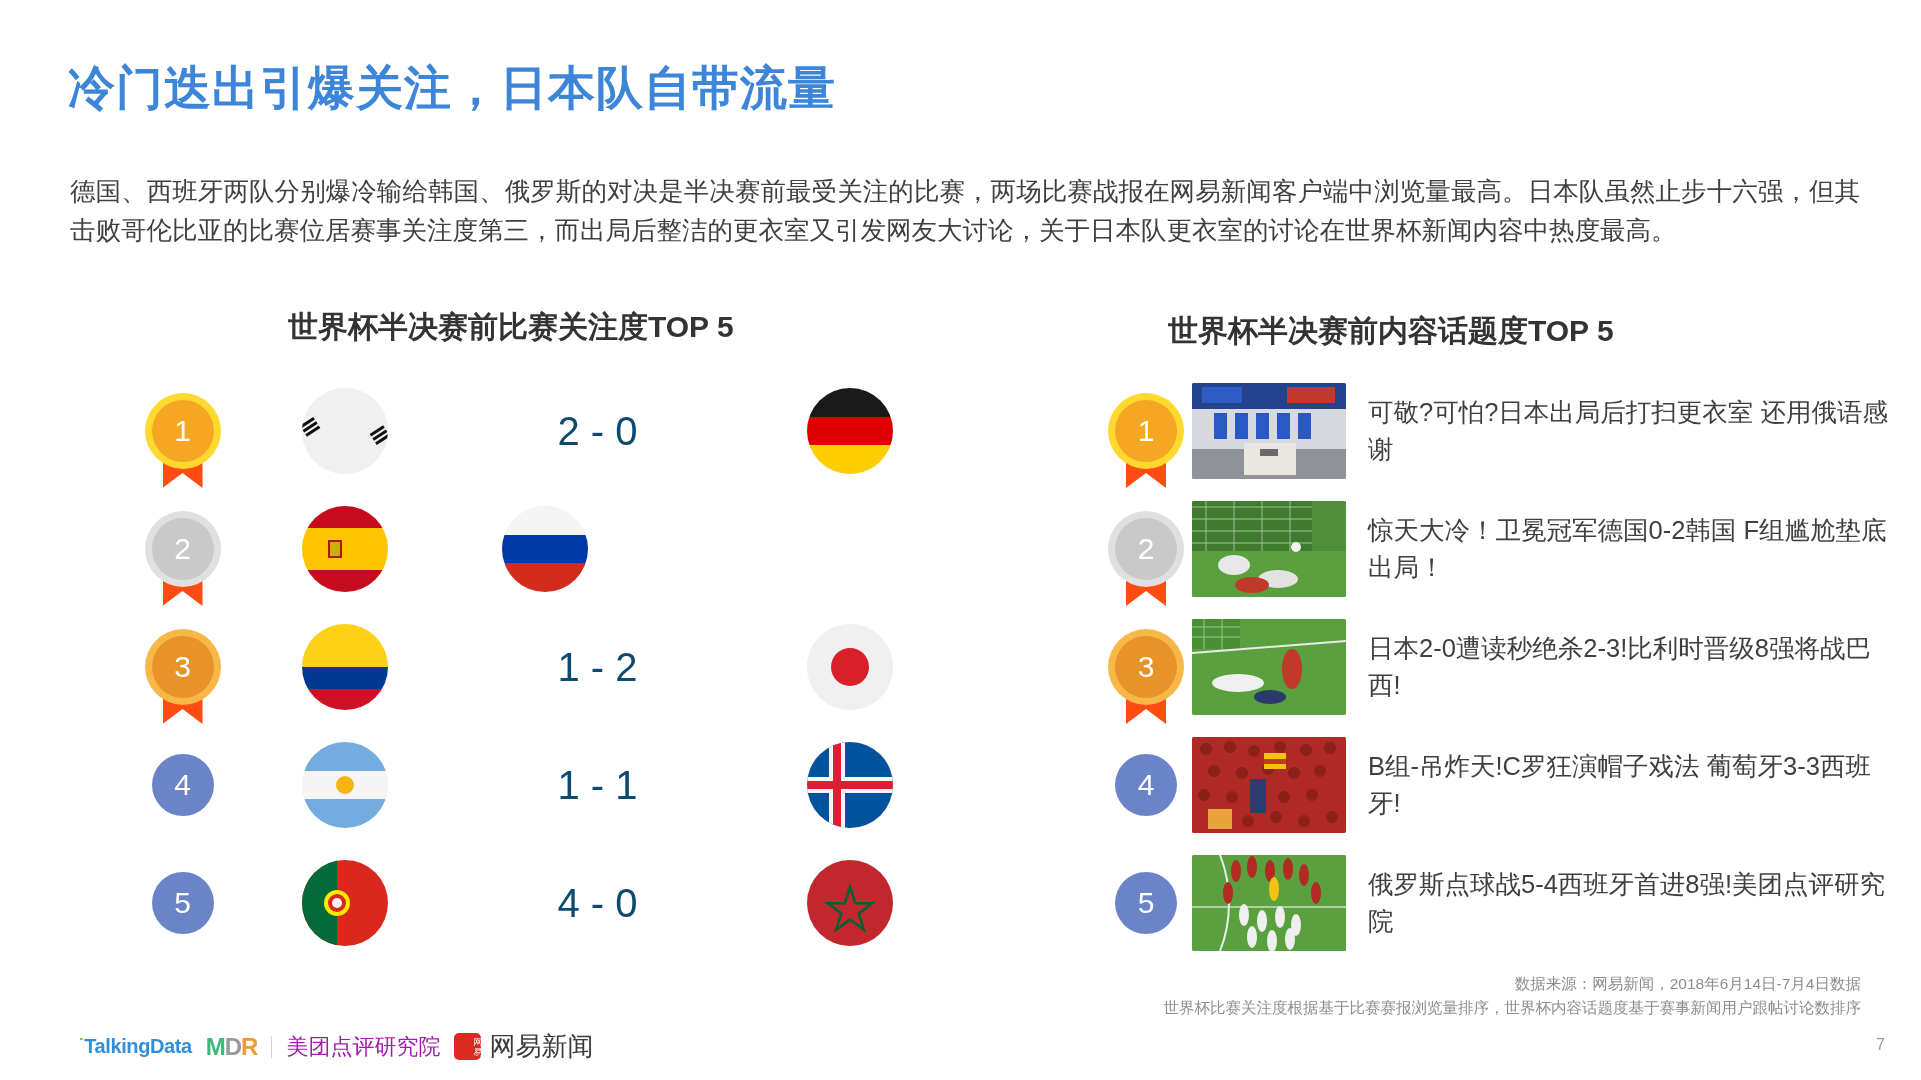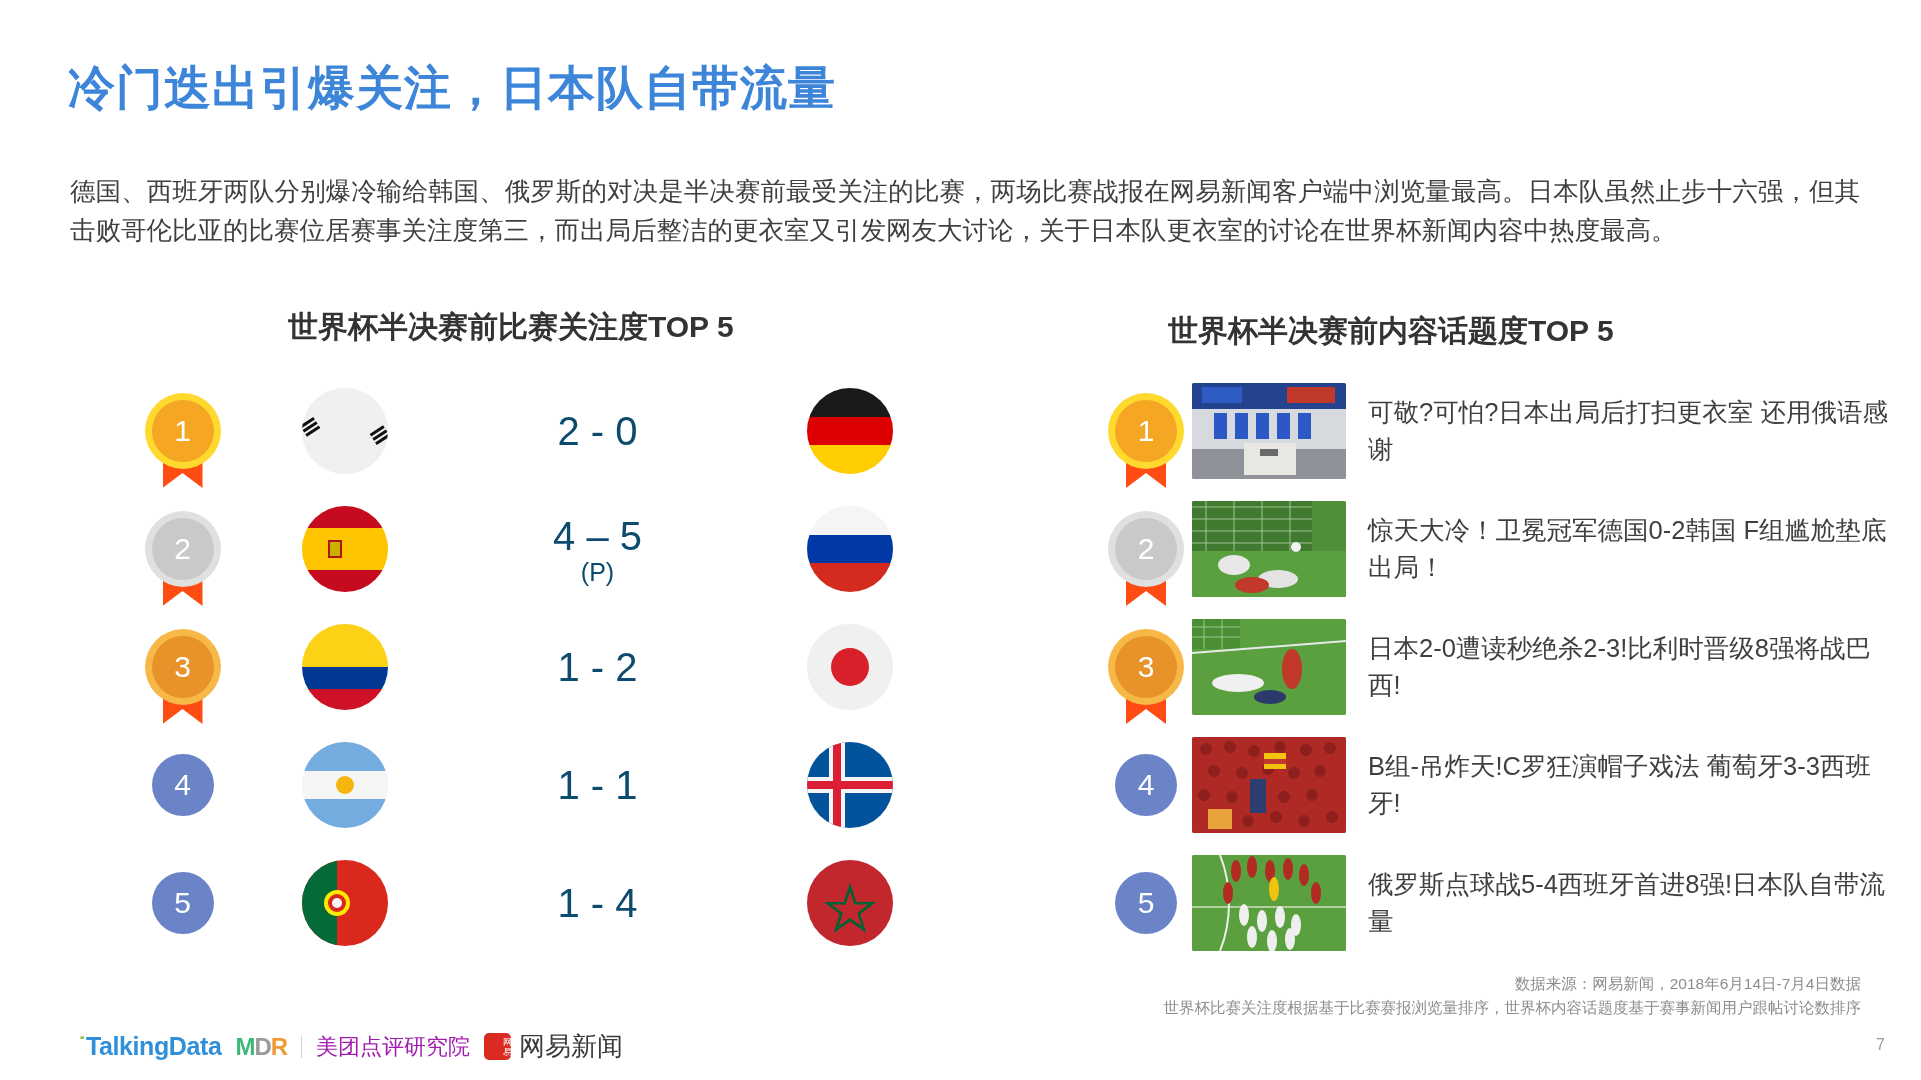--- a/index.html
+++ b/index.html
@@ -155,21 +155,21 @@
     color: #9a9a9a;
   }
   #footer-logos {
     position: absolute;
     left: 78px; top: 1029px;
     display: flex;
     align-items: center;
     gap: 14px;
   }
   #logo-talkingdata {
-    font-size: 25px; font-weight: bold; color: #2f8fd8; letter-spacing: -0.4px;
+    font-size: 20px; font-weight: bold; color: #2f8fd8; letter-spacing: -0.4px;
   }
   #logo-talkingdata .td-dot { color: #8ac43f; }
   .logo-divider { width: 1px; height: 22px; background: #d5d5d5; }
   #logo-mdr { font-size: 24px; font-weight: bold; letter-spacing: -1px; }
   #logo-mdr .m { color: #3cb878; }
   #logo-mdr .d { color: #9a9a9a; }
   #logo-mdr .r { color: #f09a37; }
   #logo-meituan { font-size: 22px; color: #a21caf; }
   #netease-wrap { display: flex; align-items: center; gap: 8px; }
   #netease-mark {
@@ -243,24 +243,20 @@
         <div class="flag">
           <svg viewBox="0 0 86 86">
               <rect width="86" height="22" fill="#c60b1e"></rect>
               <rect y="22" width="86" height="42" fill="#ffc400"></rect>
               <rect y="64" width="86" height="22" fill="#c60b1e"></rect>
             <rect x="26" y="34" width="14" height="18" fill="#ad1519"></rect>
               <rect x="28" y="36" width="10" height="14" fill="#c8b100"></rect>
             </svg>
         </div>
       </div>
-      <div class="score-cell">
-        <span>4 – 5</span>
-        <span class="score-sub">(P)</span>
-      </div>
       <div class="flag-cell">
         <div class="flag">
           <svg viewBox="0 0 86 86">
               <rect width="86" height="29" fill="#f5f5f5"></rect>
               <rect y="29" width="86" height="28" fill="#0039a6"></rect>
               <rect y="57" width="86" height="29" fill="#d52b1e"></rect>
             </svg>
         </div>
       </div>
     </div>
@@ -333,21 +329,21 @@
           <svg viewBox="0 0 86 86">
               <rect width="86" height="86" fill="#da291c"></rect>
               <rect width="35" height="86" fill="#046a38"></rect>
             <circle cx="35" cy="43" r="13" fill="#ffe900"></circle>
               <circle cx="35" cy="43" r="9" fill="#da291c"></circle>
               <circle cx="35" cy="43" r="5" fill="#f5f5f5"></circle>
             </svg>
         </div>
       </div>
       <div class="score-cell">
-        <span>1 - 4</span>
+        <span>4 - 0</span>
       </div>
       <div class="flag-cell">
         <div class="flag">
           <svg viewBox="0 0 86 86">
               <rect width="86" height="86" fill="#c1272d"></rect>
             <path d="M43 27l5.3 16.2h17L51.7 53.4l5.2 16.2L43 59.6 29.1 69.6l5.2-16.2-13.6-10.2h17z" fill="none" stroke="#006233" stroke-width="2.6"></path>
             </svg>
         </div>
       </div>
     </div>
@@ -504,21 +500,21 @@
             <ellipse cx="52" cy="60" rx="5" ry="11"></ellipse>
               <ellipse cx="70" cy="66" rx="5" ry="11"></ellipse>
               <ellipse cx="88" cy="62" rx="5" ry="11"></ellipse>
               <ellipse cx="104" cy="70" rx="5" ry="11"></ellipse>
             <ellipse cx="60" cy="82" rx="5" ry="11"></ellipse>
               <ellipse cx="80" cy="86" rx="5" ry="11"></ellipse>
               <ellipse cx="98" cy="84" rx="5" ry="11"></ellipse>
           </g>
         </svg>
       </div>
-      <div class="news-text">俄罗斯点球战5-4西班牙首进8强!日本队自带流量</div>
+      <div class="news-text">俄罗斯点球战5-4西班牙首进8强!美团点评研究院</div>
     </div>
 
   </div>
 
   <div id="source-note">
     <div>数据来源：网易新闻，2018年6月14日-7月4日数据</div>
     <div>世界杯比赛关注度根据基于比赛赛报浏览量排序，世界杯内容话题度基于赛事新闻用户跟帖讨论数排序</div>
   </div>
   <div id="page-number">7</div>
 

